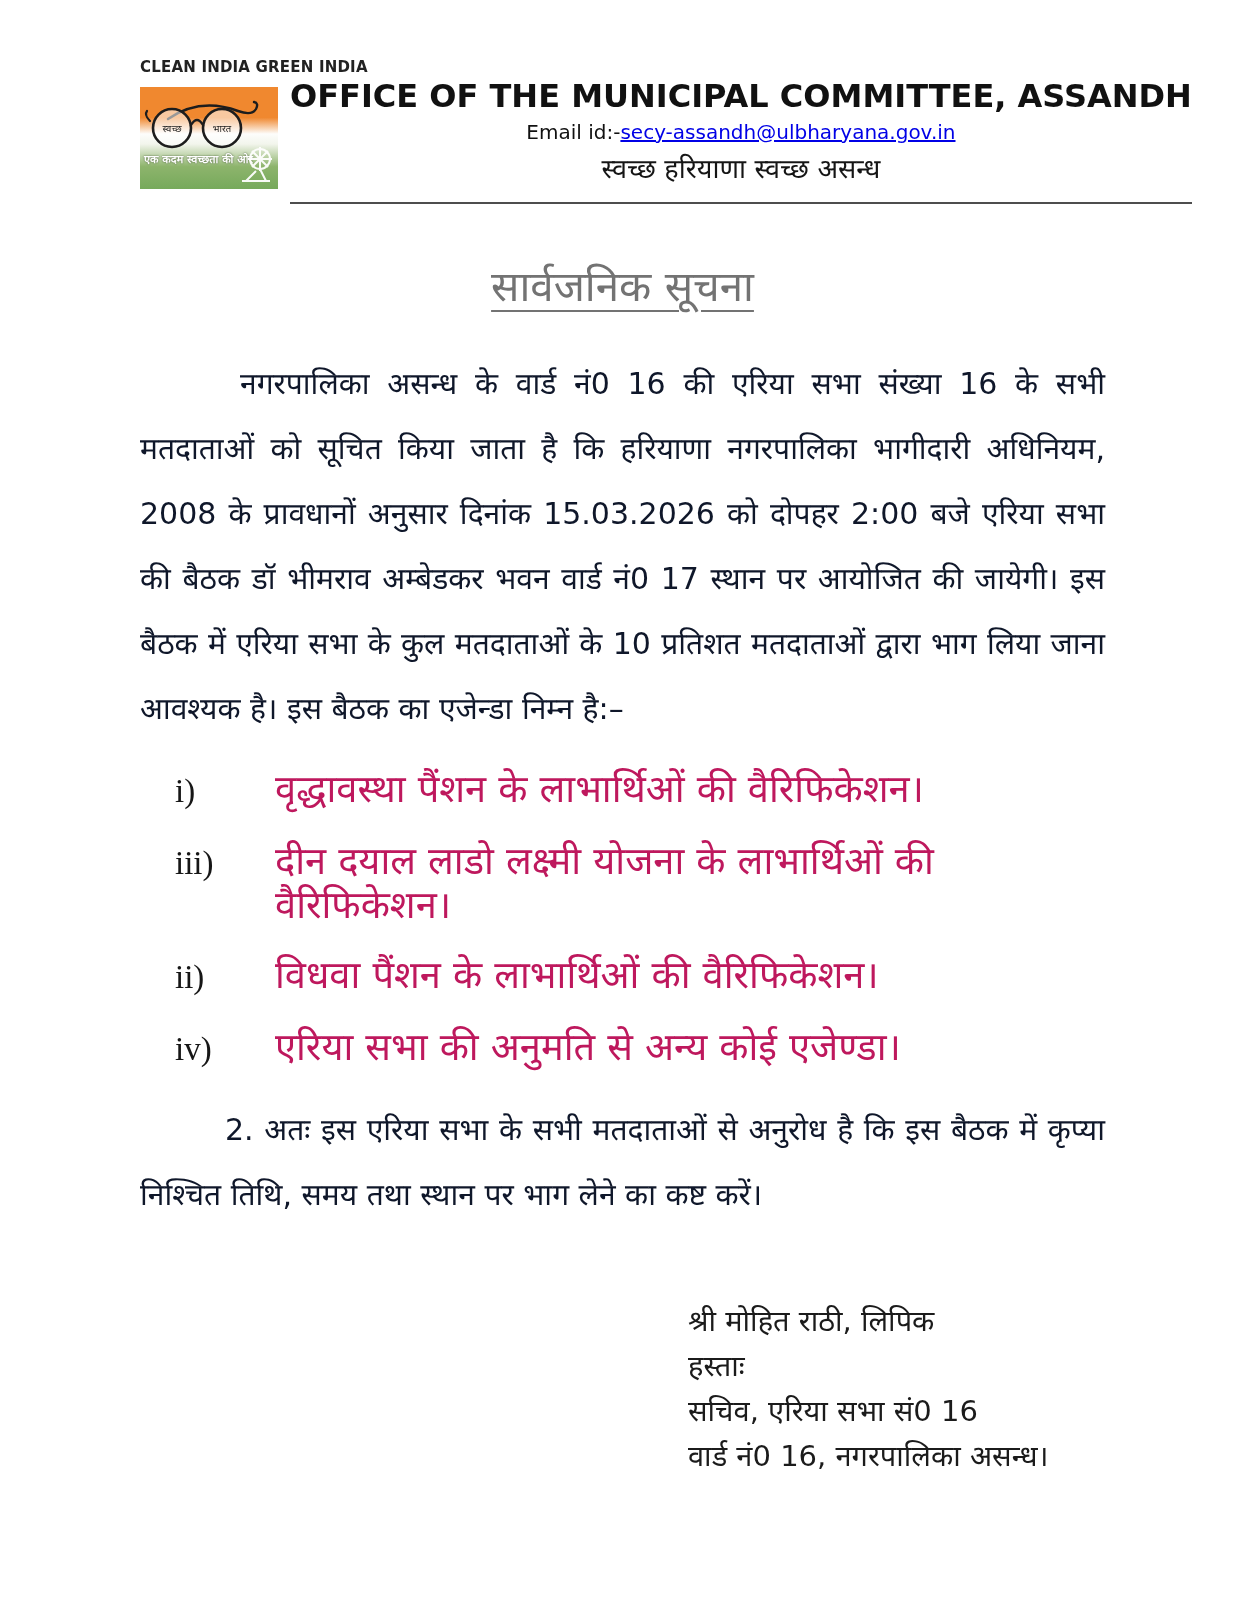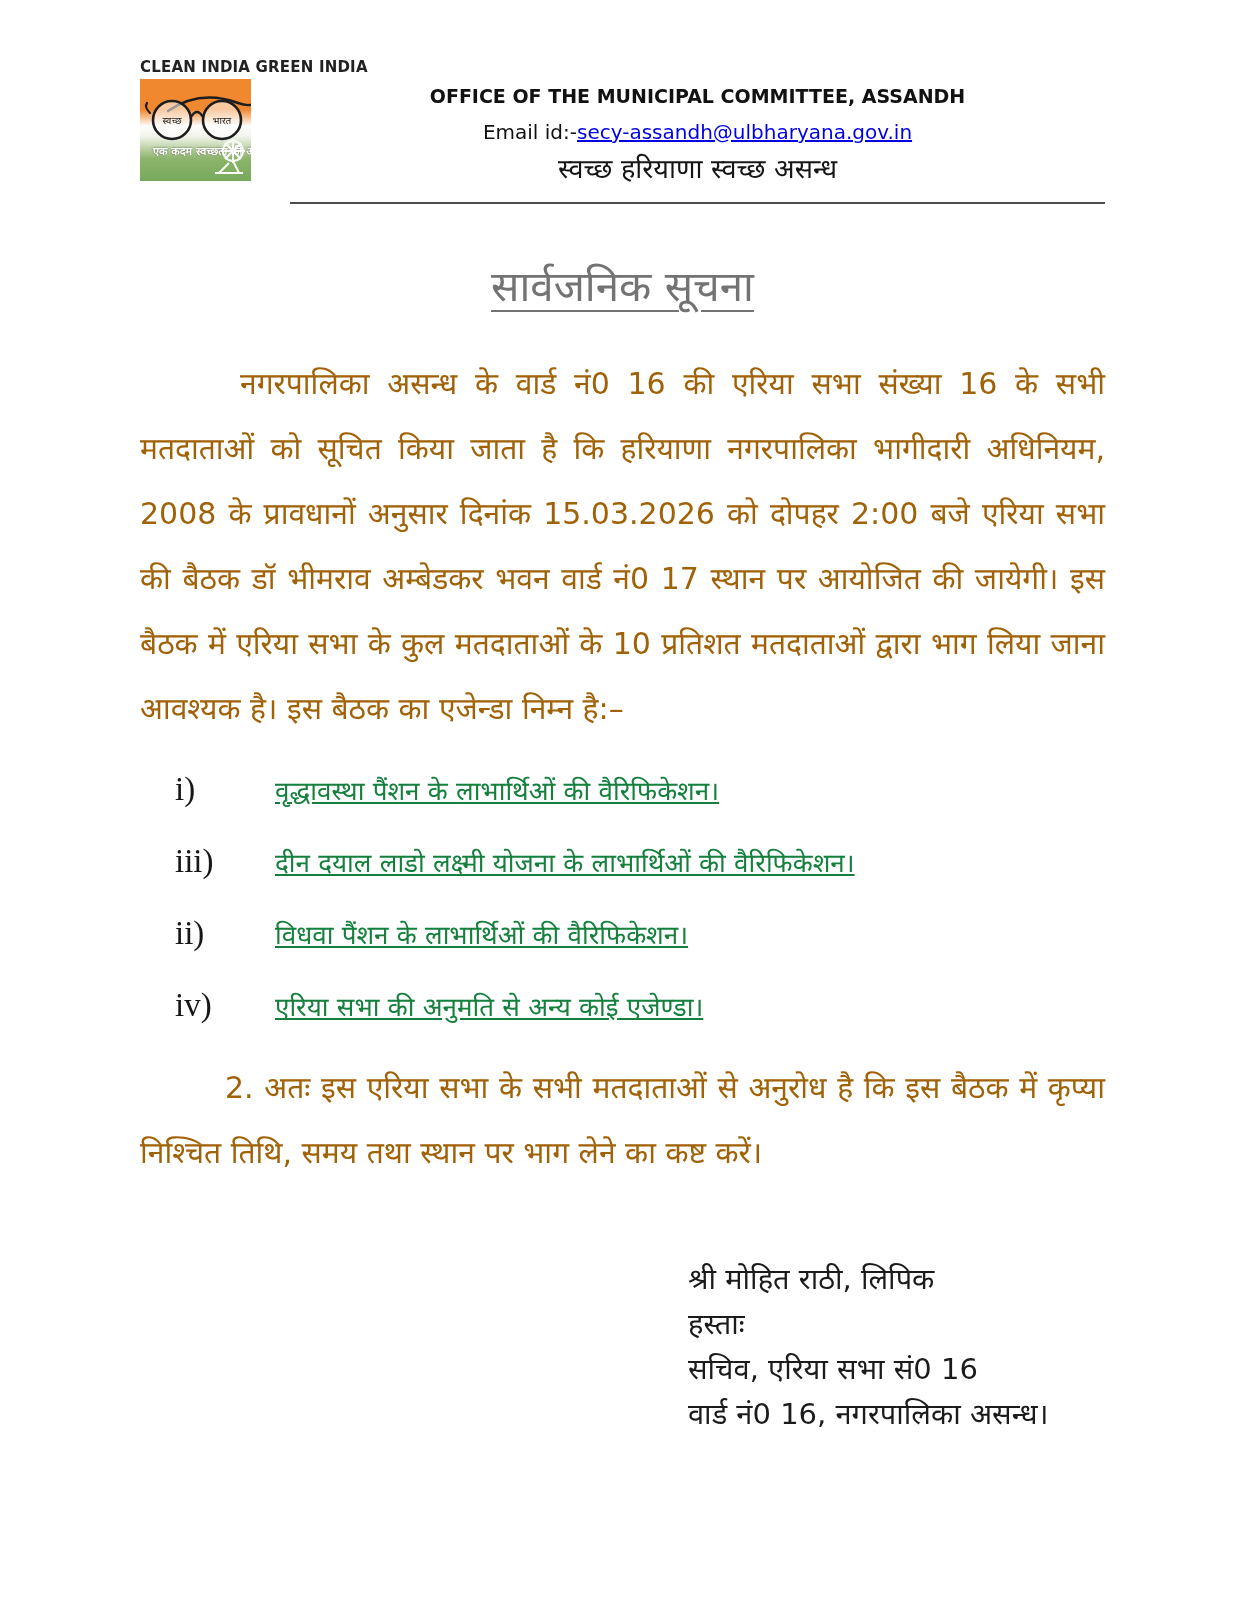--- a/index.html
+++ b/index.html
@@ -24,29 +24,28 @@
   .header-left { width: 150px; flex: 0 0 150px; }
   .clean-india {
     font-size: 15px;
     font-weight: bold;
     letter-spacing: 0.2px;
     white-space: nowrap;
     color: #222;
   }
   .logo {
     position: relative;
-    margin-top: 3px;
-    width: 111px;
+    margin-top: 11px;
+    width: 138px;
     height: 102px;
     background: linear-gradient(180deg,
       #f0882f 0%, #f0882f 30%,
       #fdfdfb 46%, #f2f5ec 56%,
       #8db46c 78%, #76a95b 100%);
     overflow: hidden;
-    text-align: right;
   }
   .logo svg.glasses { position: absolute; left: 0; top: 8px; width: 138px; height: 56px; }
   .logo-caption {
     position: absolute;
     left: 4px; top: 64px;
     width: 118px;
     font-size: 11px;
     font-weight: bold;
     color: #ffffff;
     text-shadow: 0 0 2px rgba(90,110,70,.85), 0 0 1px rgba(90,110,70,.85);
@@ -54,21 +53,21 @@
   }
   .logo svg.charkha { position: absolute; right: 2px; bottom: 2px; width: 40px; height: 44px; }
 
   .header-right {
     flex: 1 1 auto;
     text-align: center;
     padding: 20px 0 14px 0;
     border-bottom: 2px solid #4d4d4d;
   }
   .office-title {
-    font-size: 19px;
+    font-size: 32px;
     font-weight: bold;
     line-height: 36px;
     color: #111;
     white-space: nowrap;
   }
   .email-line { font-size: 20px; font-weight: normal; line-height: 36px; color: #111; }
   .email-link { color: #0000e6; text-decoration: underline; cursor: pointer; }
   .hindi-tagline { font-size: 27px; line-height: 38px; color: #151515; }
 
   
@@ -79,38 +78,38 @@
     font-weight: normal;
     color: #737373;
     text-decoration: underline;
     text-underline-offset: 9px;
     text-decoration-thickness: 2px;
   }
   .para {
     font-size: 30px;
     line-height: 65px;
     text-align: justify;
-    color: #a16207;
+    color: #0f172a;
   }
   .para1 { margin-top: 38px; text-indent: 100px; }
   .agenda { margin-top: 26px; }
   .agenda-item {
     display: flex;
     align-items: baseline;
     padding-left: 35px;
     line-height: 44px;
     margin-bottom: 26px;
   }
   .agenda-marker {
     flex: 0 0 100px;
     font-family: "Liberation Serif", "DejaVu Serif", serif;
     font-size: 33px;
     color: #161616;
   }
-  .agenda-text { font-size: 26px; color: #15803d; text-decoration: underline; }
+  .agenda-text { font-size: 38px; color: #be185d; }
   .para2 { margin-top: 26px; text-indent: 85px; }
   .signature {
     margin-top: 72px;
     margin-left: 548px;
     font-size: 29px;
     line-height: 45px;
     color: #1b1b1b;
   }
 </style>
 </head>

